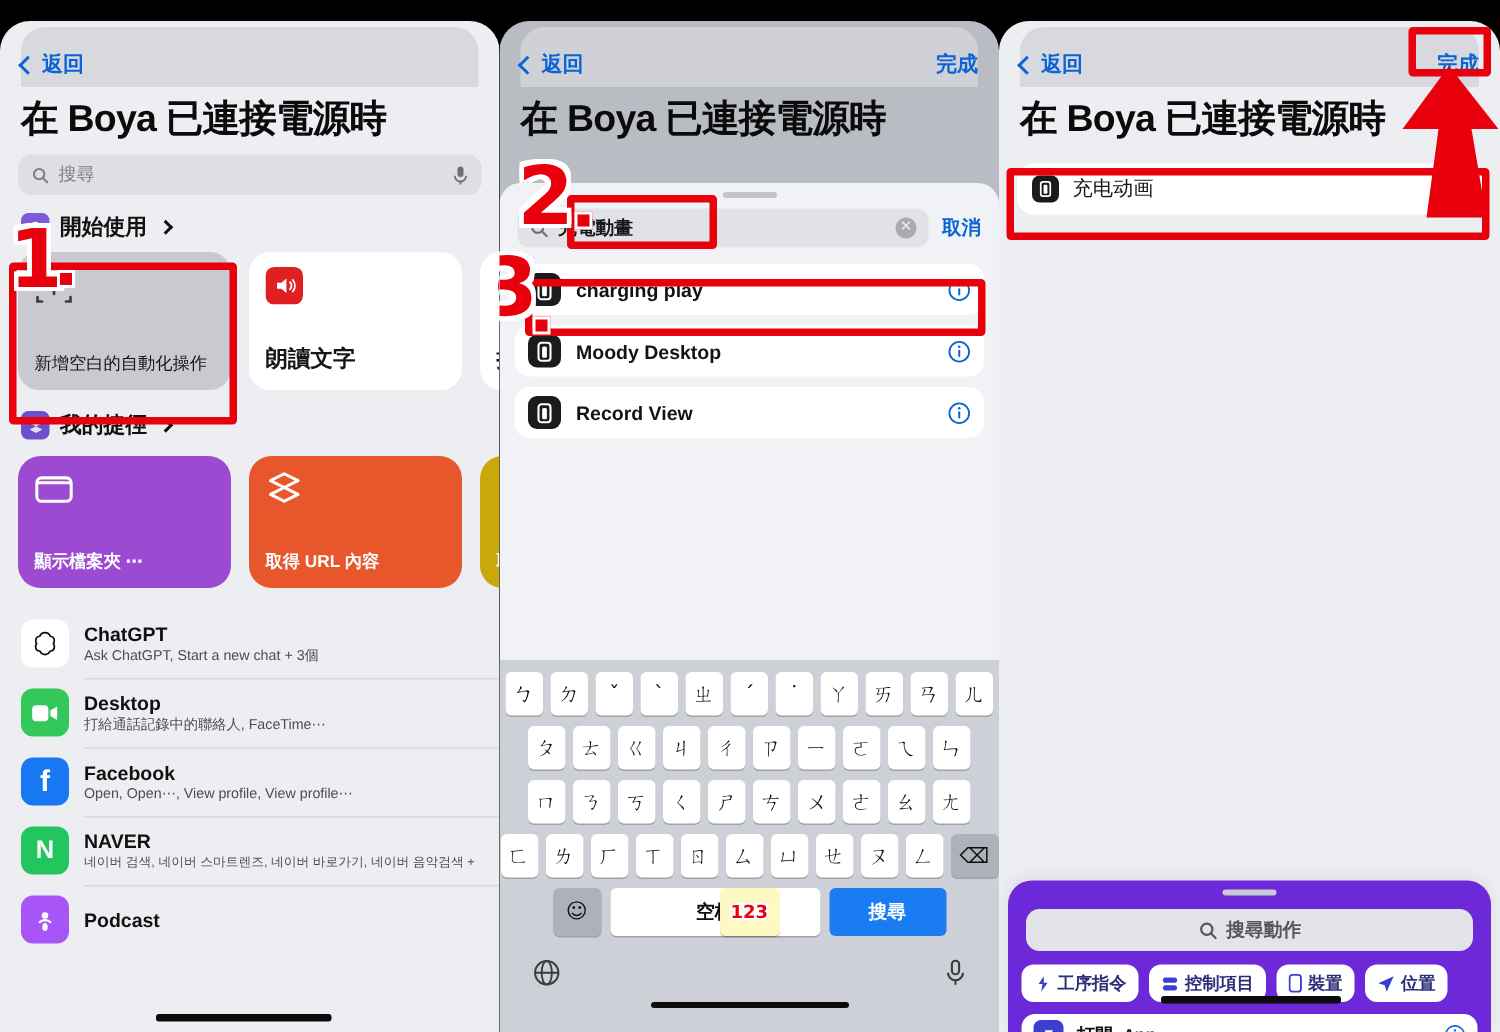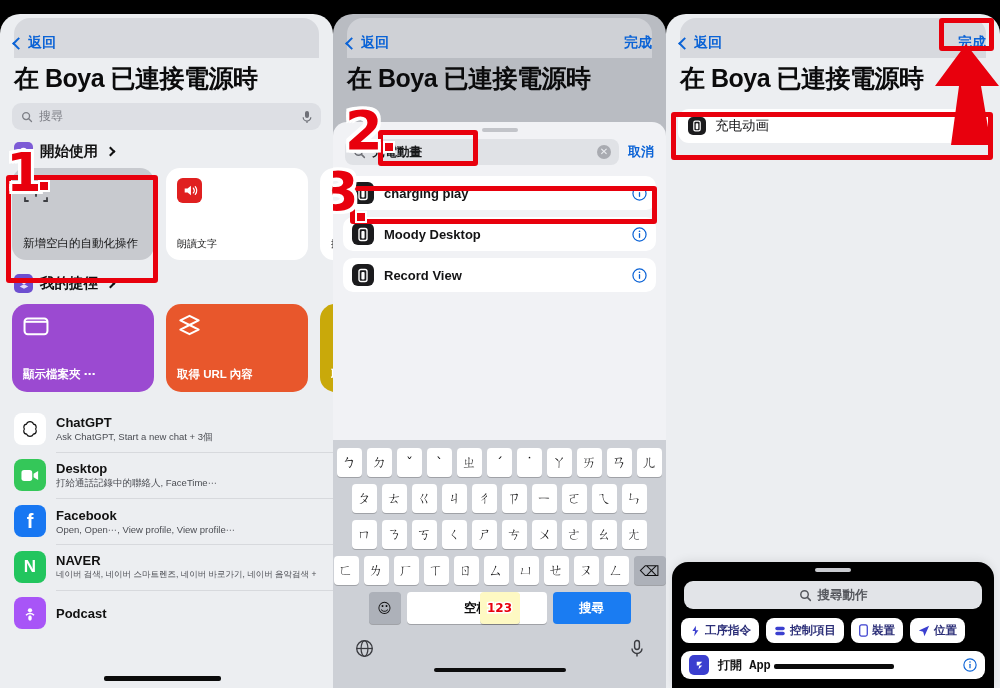--- a/index.html
+++ b/index.html
@@ -44,21 +44,21 @@
   
   .sec { display: flex; align-items: center; gap: 7px; padding: 12px 14px 7px 14px; }
   .sec .sicon { width: 19px; height: 19px; border-radius: 5px; display: flex; align-items: center; justify-content: center; }
   .sec .slabel { font-size: 14.5px; font-weight: 800; color: #111; }
   .sec .sarrow { width: 7px; height: 7px; border-top: 2.2px solid #111; border-right: 2.2px solid #111; transform: rotate(45deg); margin-left: 2px; }
 
   
   .cardrow { display: flex; gap: 12px; padding: 0 12px; }
   .card { width: 142px; height: 92px; border-radius: 14px; background: #fff; padding: 10px 11px; display: flex; flex-direction: column; justify-content: space-between; flex: 0 0 auto; }
   .card.grey { background: #c8cacf; }
-  .card .clabel { font-size: 10px; font-weight: 400; color: #161617; line-height: 1.25; }
+  .card .clabel { font-size: 15px; font-weight: 700; color: #161617; line-height: 1.25; }
   .card.grey .clabel { font-weight: 500; font-size: 11.5px; }
 
   
   .tilerow { display: flex; gap: 12px; padding: 4px 12px 0 12px; }
   .tile { width: 142px; height: 88px; border-radius: 15px; padding: 10px 11px; display: flex; flex-direction: column; justify-content: space-between; flex: 0 0 auto; }
   .tile .tlabel { font-size: 11.5px; font-weight: 700; color: #fff; }
 
   
   .applist { padding: 14px 0 0 0; }
   .approw { display: flex; align-items: center; gap: 10px; padding: 7px 14px 7px 14px; position: relative; }
@@ -93,21 +93,21 @@
   .key.num { width: 40px; height: 32px; background: #fef9c3; font-size: 12px; font-weight: 700; }
   .key.emoji { width: 32px; height: 32px; background: #adb1b9; font-size: 14px; }
   .key.space { width: 140px; height: 32px; font-size: 12.5px; font-weight: 600; }
   .key.go { width: 78px; height: 32px; background: #1a7cf2; color: #fff; font-size: 12.5px; font-weight: 700; box-shadow:none; }
   .kbdbottom { display: flex; align-items: center; justify-content: space-between; padding: 8px 22px 0 22px; }
   .homebar { width: 132px; height: 4px; border-radius: 3px; background: #0c0c0d; margin: 10px auto 0 auto; }
 
   
   .namefield { margin: 6px 12px 0 12px; height: 34px; background: #fff; border-radius: 11px; display: flex; align-items: center; padding: 0 10px; gap: 9px; }
   .namefield .nval { font-size: 13.5px; font-weight: 500; color: #18181a; }
-  .bsheet { position: absolute; left: 6px; right: 6px; bottom: 0; height: 126px; background: #000000; border-radius: 16px 16px 0 0; box-shadow: 0 -2px 10px rgba(0,0,0,.08); }
+  .bsheet { position: absolute; left: 6px; right: 6px; bottom: 0; height: 101px; background: #6d28d9; border-radius: 16px 16px 0 0; box-shadow: 0 -2px 10px rgba(0,0,0,.08); }
   .bsheet .grabber { background: #c9cbd0; }
   .actionsearch { margin: 9px 12px 0 12px; height: 28px; background: #e2e4e8; border-radius: 9px; display: flex; align-items: center; justify-content: center; gap: 6px; }
   .actionsearch .ph { font-size: 12.5px; color: #55575d; font-weight: 600; }
   .chiprow { display: flex; gap: 7px; padding: 9px 9px 0 9px; }
   .chip { height: 25px; background: #fff; border-radius: 8px; display: flex; align-items: center; gap: 4px; padding: 0 8px; flex: 0 0 auto; }
   .chip span.t { font-size: 11.5px; font-weight: 700; color: #2c2f78; }
   .aitem { display: flex; align-items: center; gap: 9px; margin: 8px 9px 0 9px; height: 28px; background: #fff; border-radius: 9px; padding: 0 8px; font-family: Liberation Mono, monospace; }
   .aitem .ai { width: 20px; height: 20px; border-radius: 5px; background: #3b3fcf; display:flex; align-items:center; justify-content:center; }
   .aitem .an { font-size: 12px; font-weight: 800; color: #111; }
 

